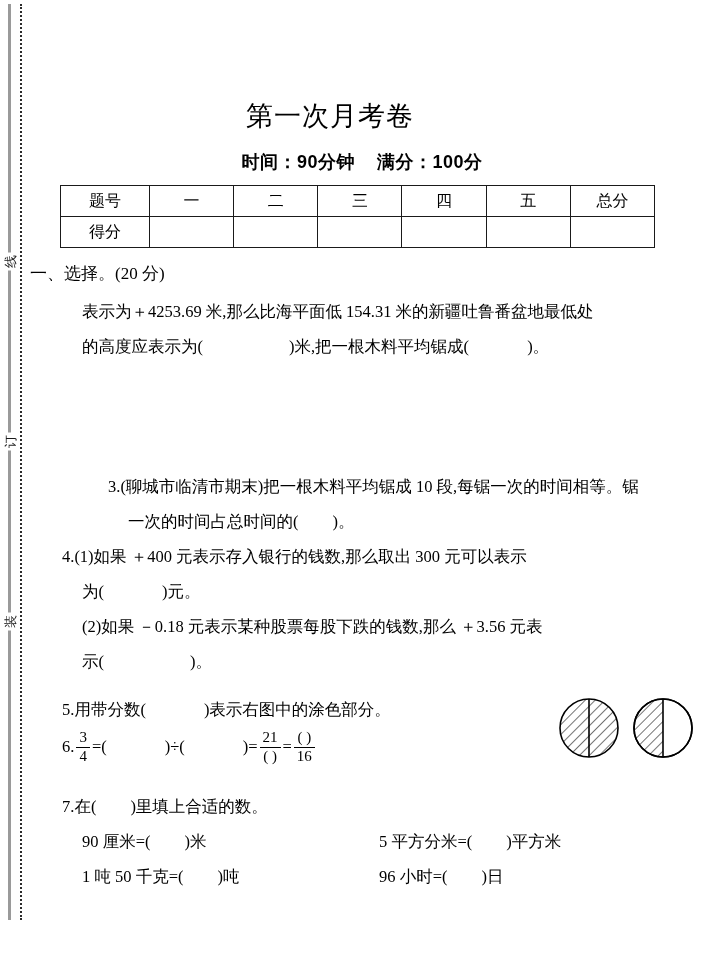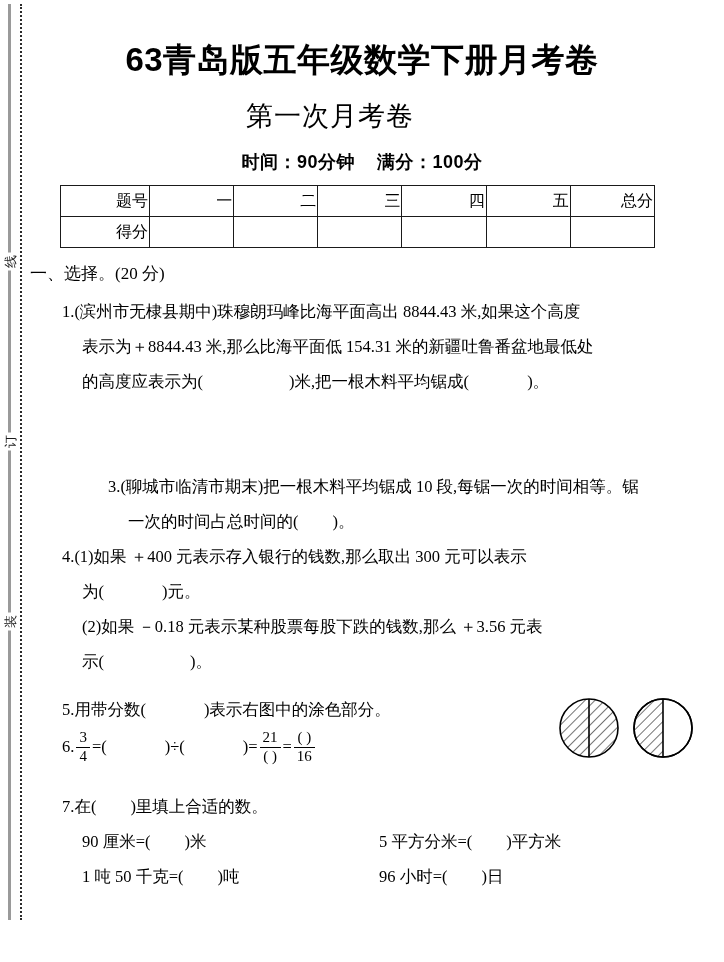--- a/index.html
+++ b/index.html
@@ -94,21 +94,21 @@
     position: absolute;
     left: 60px;
     top: 185px;
     width: 595px;
     border-collapse: collapse;
     table-layout: fixed;
   }
   .score-table td {
     border: 1px solid #1a1a1a;
     height: 28px;
-    text-align: right;
+    text-align: center;
     vertical-align: middle;
     font-size: 16px;
     font-family: Liberation Mono, monospace;
     margin-left: 16px;
   }
   .score-table td.label-col { width: 86px; }
 
   
   .section-heading {
     position: absolute;
@@ -180,21 +180,20 @@
 <body>
 
 <div id="page">
 
   <div class="margin-solid-line"></div>
   <div class="margin-dotted-line"></div>
   <div class="margin-mark m0">线</div>
   <div class="margin-mark m1">订</div>
   <div class="margin-mark m2">装</div>
 
-  <div class="doc-title">63青岛版五年级数学下册月考卷</div>
   <div class="doc-subtitle">第一次月考卷</div>
   <div class="doc-meta">
     <span>时间：90分钟</span><span class="gap"></span><span>满分：100分</span>
   </div>
 
   <table class="score-table">
     <tbody>
         <tr>
       <td class="label-col">题号</td>
       <td>一</td>
@@ -214,22 +213,21 @@
       <td></td>
     </tr>
   </tbody>
     </table>
 
   <div class="section-heading" style="top:262px;">
     <span>一、选择。</span><span class="pts">(20 分)</span>
   </div>
 
   <div class="q" style="top:294px;">
-    <div class="line"><span class="num">1.</span><span>(滨州市无棣县期中)珠穆朗玛峰比海平面高出 8844.43 米,如果这个高度</span></div>
-    <div class="line cont">表示为＋8844.43 米,那么比海平面低 154.31 米的新疆吐鲁番盆地最低处</div>
+    <div class="line cont">表示为＋4253.69 米,那么比海平面低 154.31 米的新疆吐鲁番盆地最低处</div>
     <div class="line cont"><span>的高度应表示为(</span><span class="blank-l"></span><span>)米,把一根木料平均锯成(</span><span class="blank-m"></span><span>)。</span></div>
   </div>
 
 
   <div class="q" style="top:469px;margin-left:46px;">
     <div class="line"><span class="num">3.</span><span>(聊城市临清市期末)把一根木料平均锯成 10 段,每锯一次的时间相等。锯</span></div>
     <div class="line cont"><span>一次的时间占总时间的(</span><span class="blank-s"></span><span>)。</span></div>
   </div>
 
   <div class="q" style="top:539px;">

